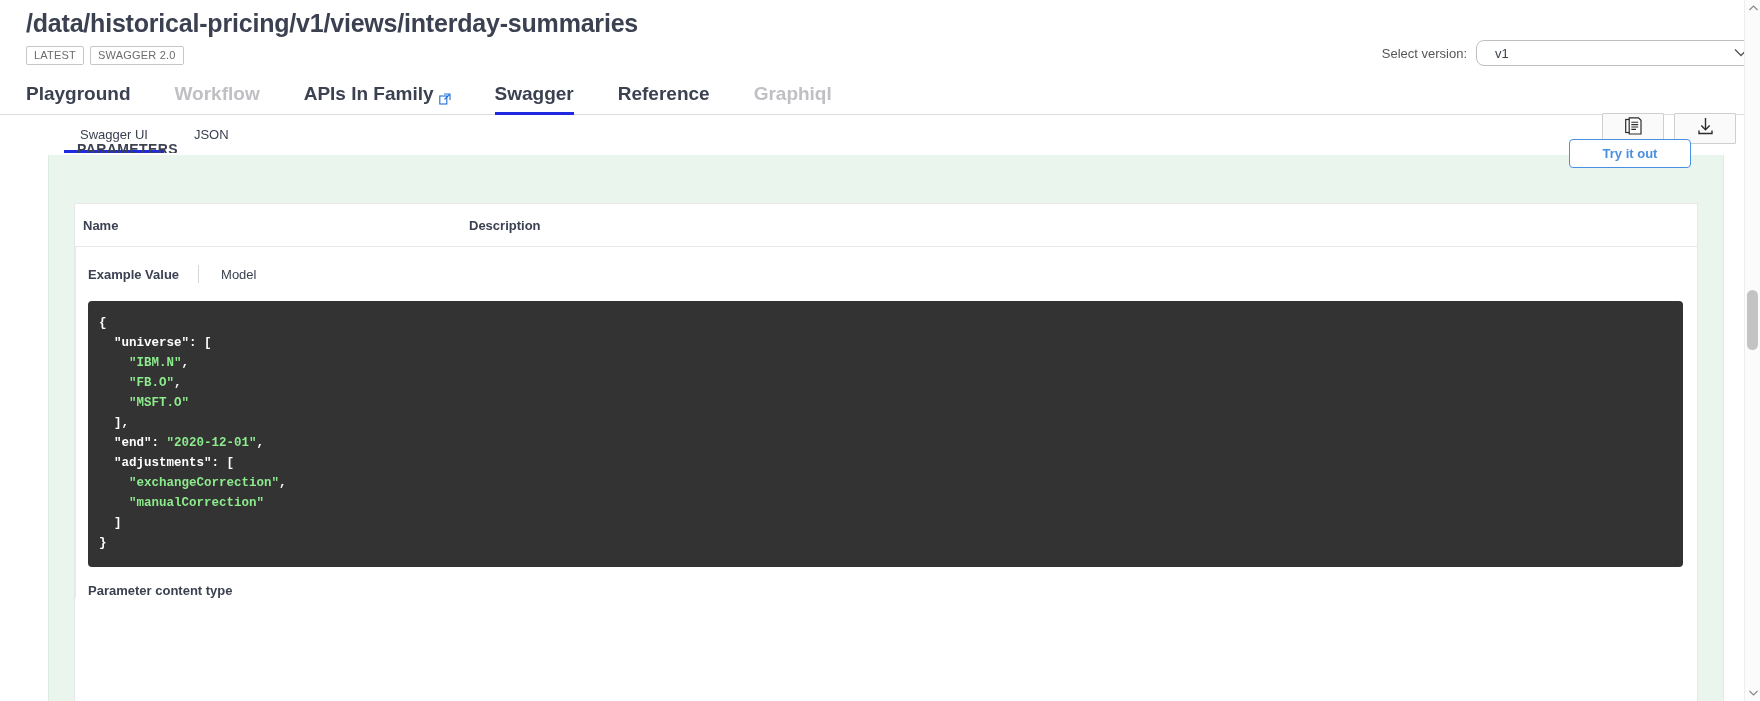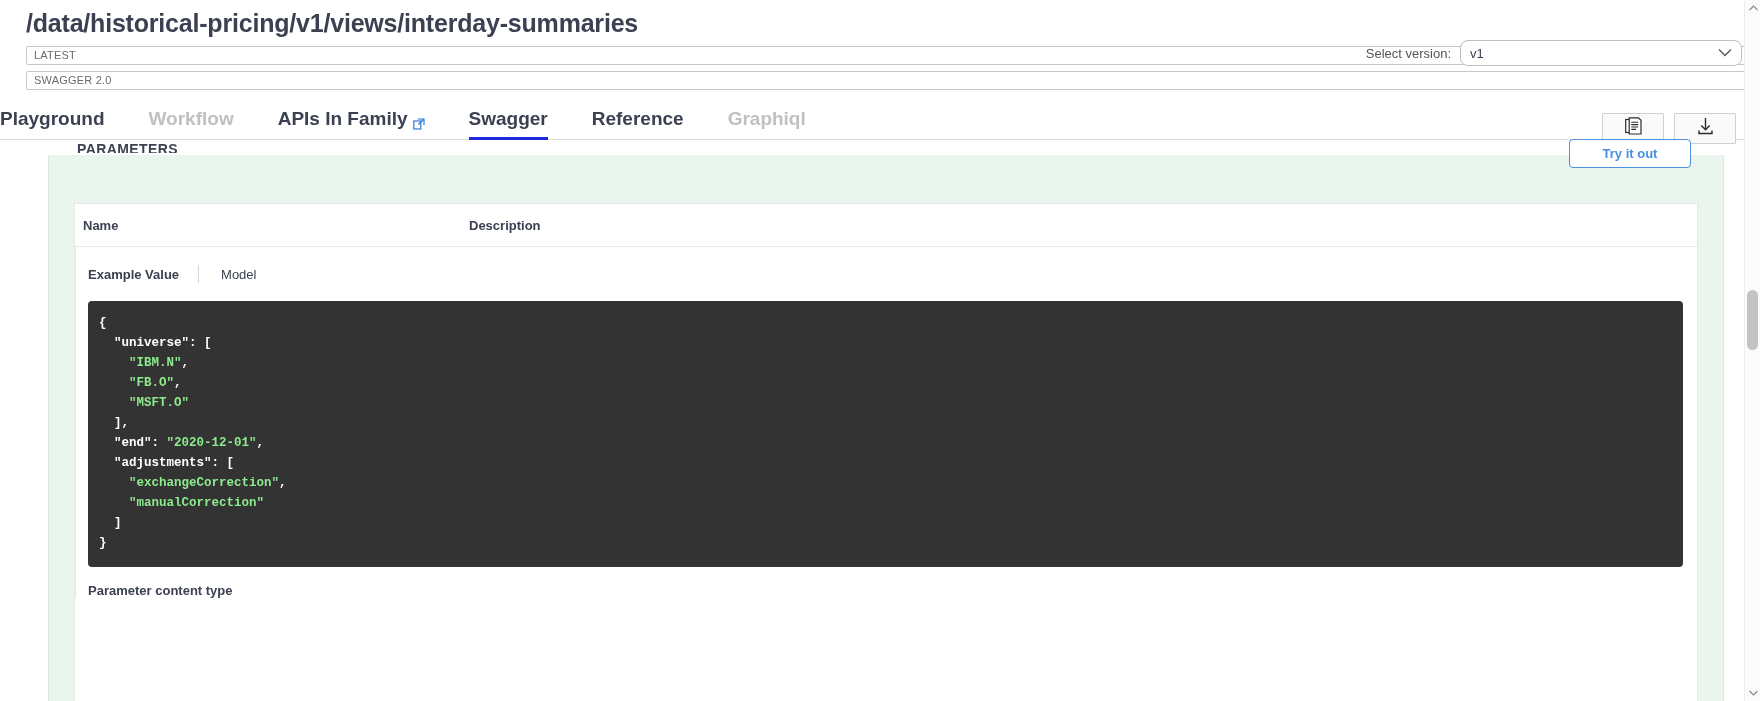--- a/index.html
+++ b/index.html
@@ -11,45 +11,45 @@
     overflow: hidden;
   }
   .page { position: relative; width: 1760px; height: 701px; background:#fff; }
 
   
   .header { padding: 6px 0 0 26px; }
   .api-path {
     font-size: 25px; font-weight: bold; color: #3b4151;
     letter-spacing: -0.2px; line-height: 34px; margin: 0;
   }
-  .badges { margin-top: 6px; display: flex; gap: 6px; flex-direction: column; }
+  .badges { margin-top: 6px; display: flex; gap: 6px; }
   .badge {
     border: 1px solid #c7c7c7; color: #6b6b6b;
     font-size: 11px; padding: 2px 7px 2px 7px; border-radius: 2px;
     line-height: 13px; background: #fff; letter-spacing: .2px;
   }
 
   
   .version-wrap {
-    position: absolute; top: 40px; right: 18px;
+    position: absolute; top: 40px; right: 2px;
     display: flex; align-items: center; gap: 9px;
   }
   .version-label { font-size: 13px; color: #565656; }
   .version-select {
     width: 282px; height: 26px; border: 1px solid #bfbfbf; background:#fff;
     border-radius: 8px; display: flex; align-items: center;
-    padding: 0 9px; font-size: 13px; color: #3b4151; position: relative;
+    padding: 0 18px; font-size: 13px; color: #3b4151; position: relative;
   }
   .version-select .chev {
     position: absolute; right: 9px; top: 50%; transform: translateY(-50%);
   }
 
   
   .maintabs {
-    margin-top: 12px; 
+    margin-top: 12px; padding-left: 26px;
     display: flex; align-items: flex-end; gap: 0;
     border-bottom: 1px solid #dcdcdc; height: 38px;
   }
   .maintab {
     font-size: 19px; font-weight: bold; color: #3b4151;
     padding: 0 0 9px 0; margin-right: 44px; position: relative;
     display: flex; align-items: center; gap: 3px; white-space: nowrap;
     cursor: pointer;
   }
   .maintab.disabled { color: #bfbfc4; }

